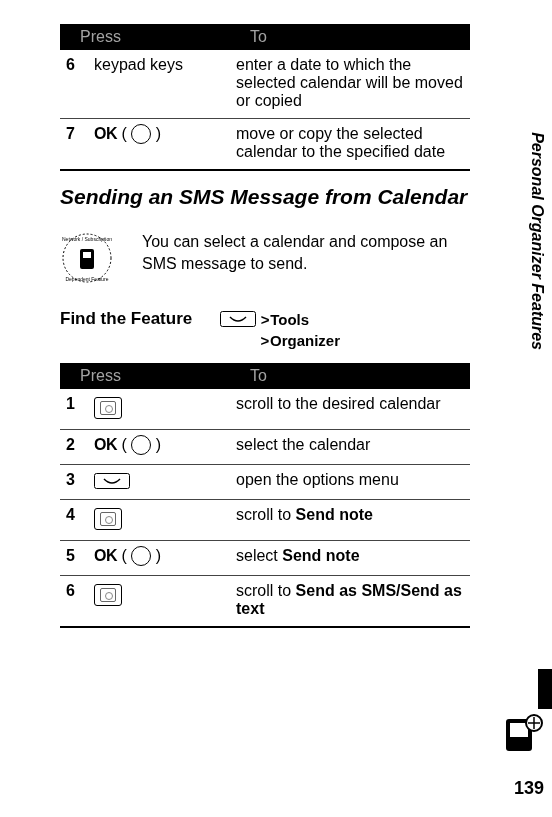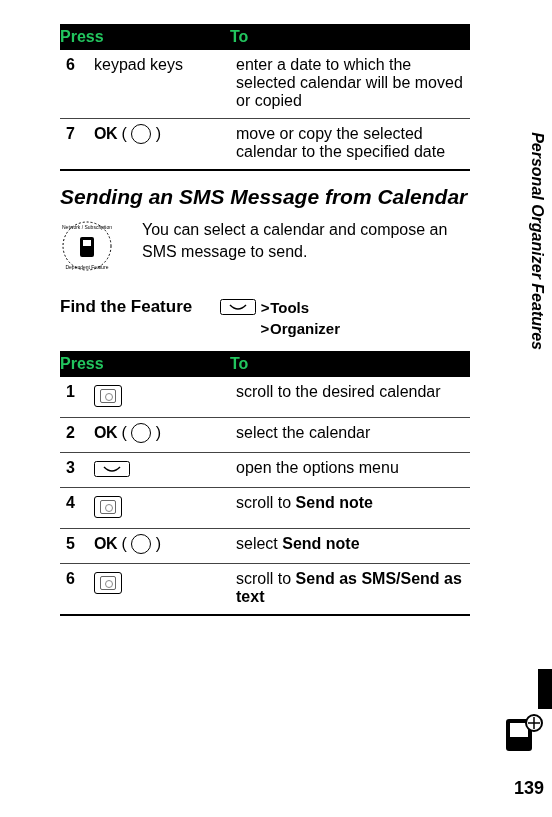--- a/index.html
+++ b/index.html
@@ -17,24 +17,24 @@
     padding: 24px 40px 0 60px;
     width: 510px;
   }
   table.step {
     border-collapse: collapse;
     width: 100%;
     font-size: 16px;
   }
   table.step th {
     background: #000;
-    color: #22c55e;
+    color: #a3a3a3;
     text-align: left;
-    font-weight: bold;
-    padding: 4px 0;
+    font-weight: normal;
+    padding: 4px 20px;
     font-size: 16px;
   }
   table.step td {
     padding: 6px 6px 8px 6px;
     vertical-align: top;
     border-bottom: 1px solid #444;
   }
   table.step tr.last td {
     border-bottom: 2px solid #000;
   }
@@ -92,21 +92,21 @@
     width: 36px;
     height: 16px;
     position: relative;
     top: 2px;
   }
   .menu-key svg { display: block; }
   h2.section {
     font-style: italic;
     font-weight: bold;
     font-size: 21px;
-    margin: 14px 0 10px 0;
+    margin: 14px 0 22px 0;
   }
   .intro {
     display: flex;
     gap: 28px;
     font-size: 16px;
     line-height: 1.35;
   }
   .intro .net-icon {
     width: 54px;
     flex: 0 0 54px;

